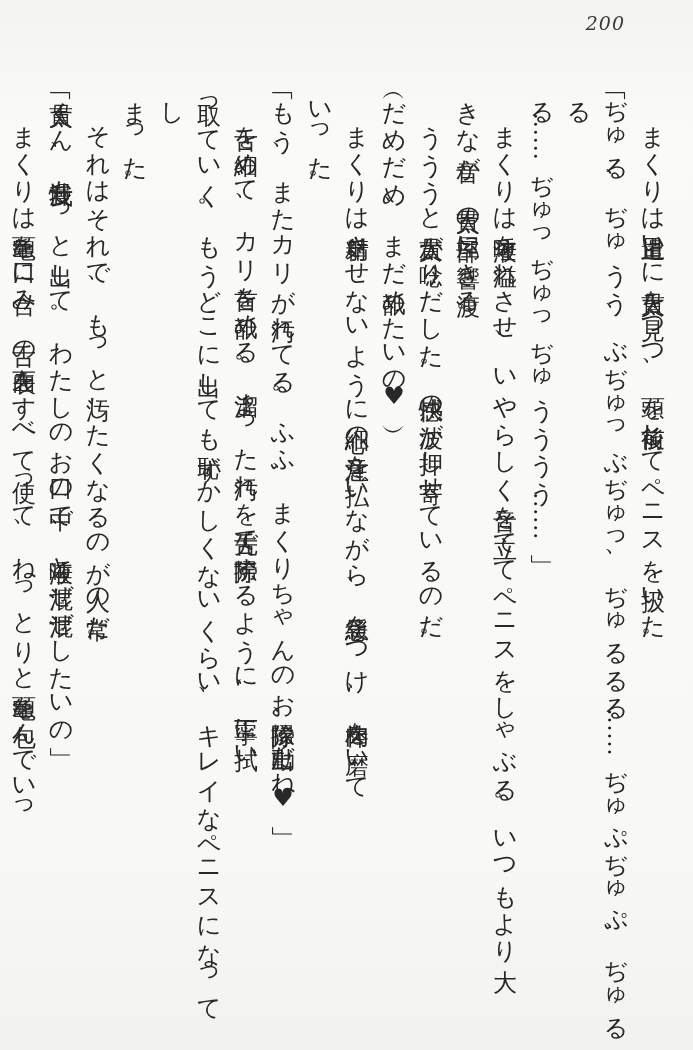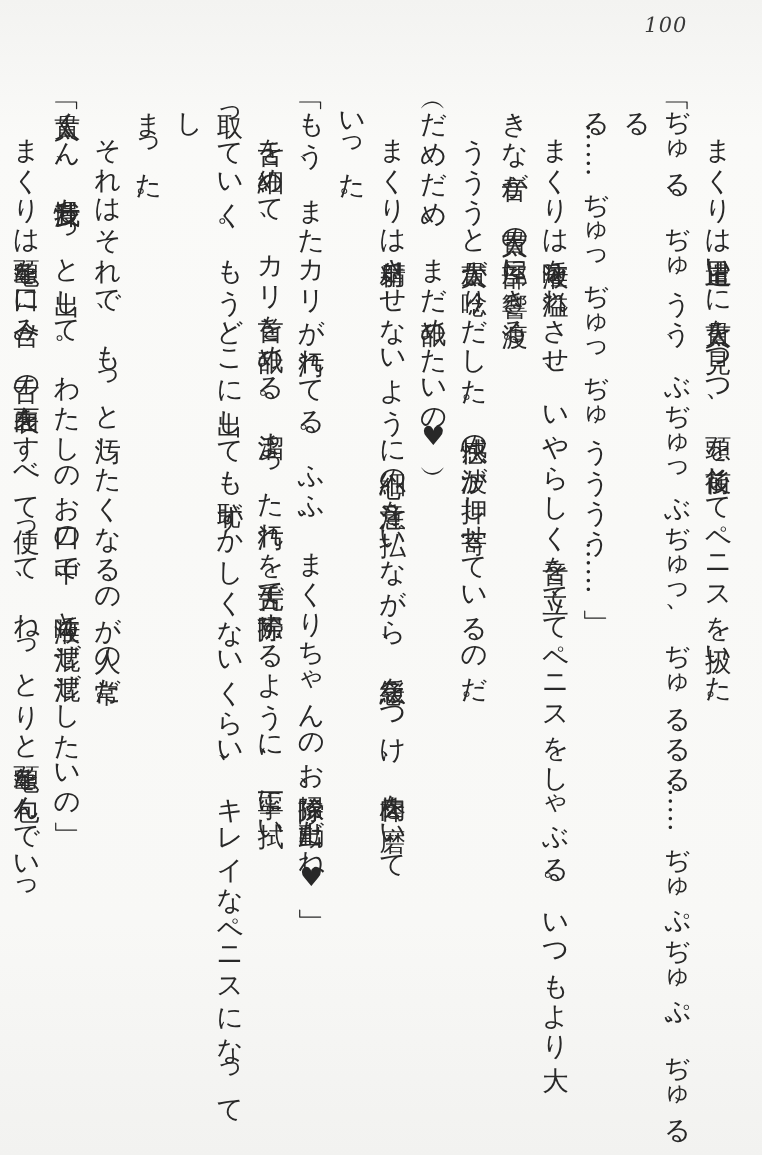--- a/index.html
+++ b/index.html
@@ -40,21 +40,21 @@
     height: 950px;
   }
   .tline.indent {
     text-indent: 1em;
   }
 </style>
 </head>
 <body>
 
 <div class="page">
-  <div class="page-number">100</div>
+  <div class="page-number">200</div>
   <div class="text-body">
       <div class="tline indent">まくりは上目遣いに貫太を見つつ、頭を前後してペニスを扱いた。</div>
       <div class="tline">「ぢゅる、ぢゅうう、ぶぢゅっぶぢゅっ、ぢゅるるる……ぢゅぷぢゅぷ、ぢゅるる</div>
       <div class="tline">る……ぢゅっぢゅっぢゅうううう……」</div>
       <div class="tline indent">まくりは唾液を溢れさせ、いやらしく音を立ててペニスをしゃぶる。いつもより大</div>
       <div class="tline">きな音が、貫太の部屋に響き渡る。</div>
       <div class="tline indent">うううと貫太が唸りだした。快感の波が押し寄せているのだ。</div>
       <div class="tline">（だめだめ、まだ舐めたいの♥）</div>
       <div class="tline indent">まくりは射精させないように細心の注意を払いながら、緩急をつけ、肉棒を磨いて</div>
       <div class="tline">いった。</div>

